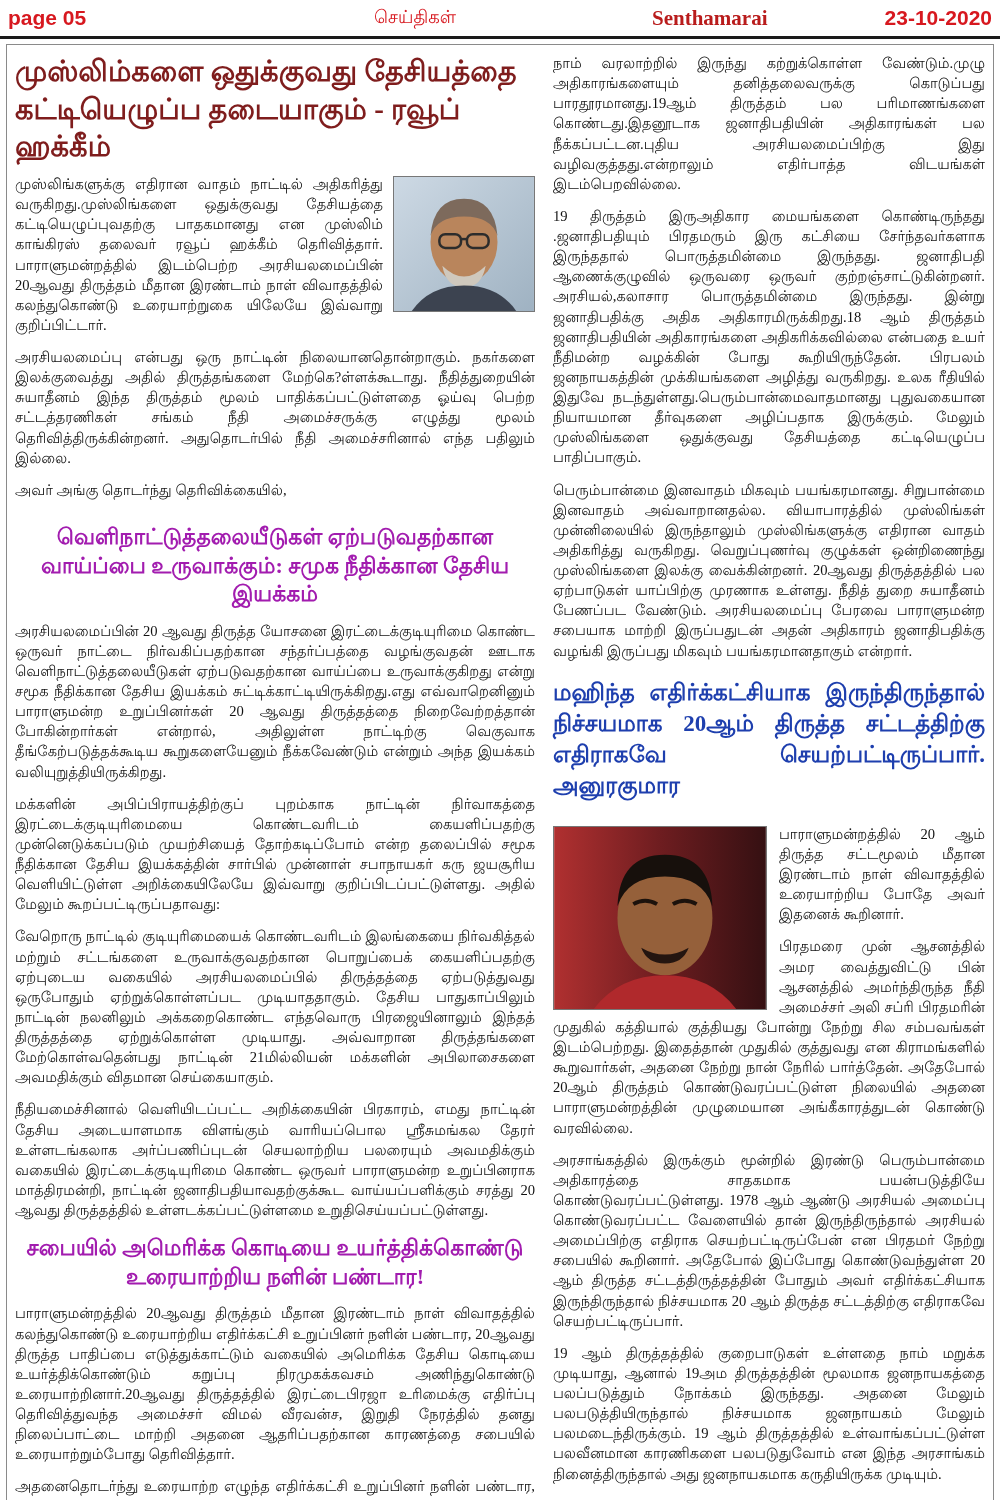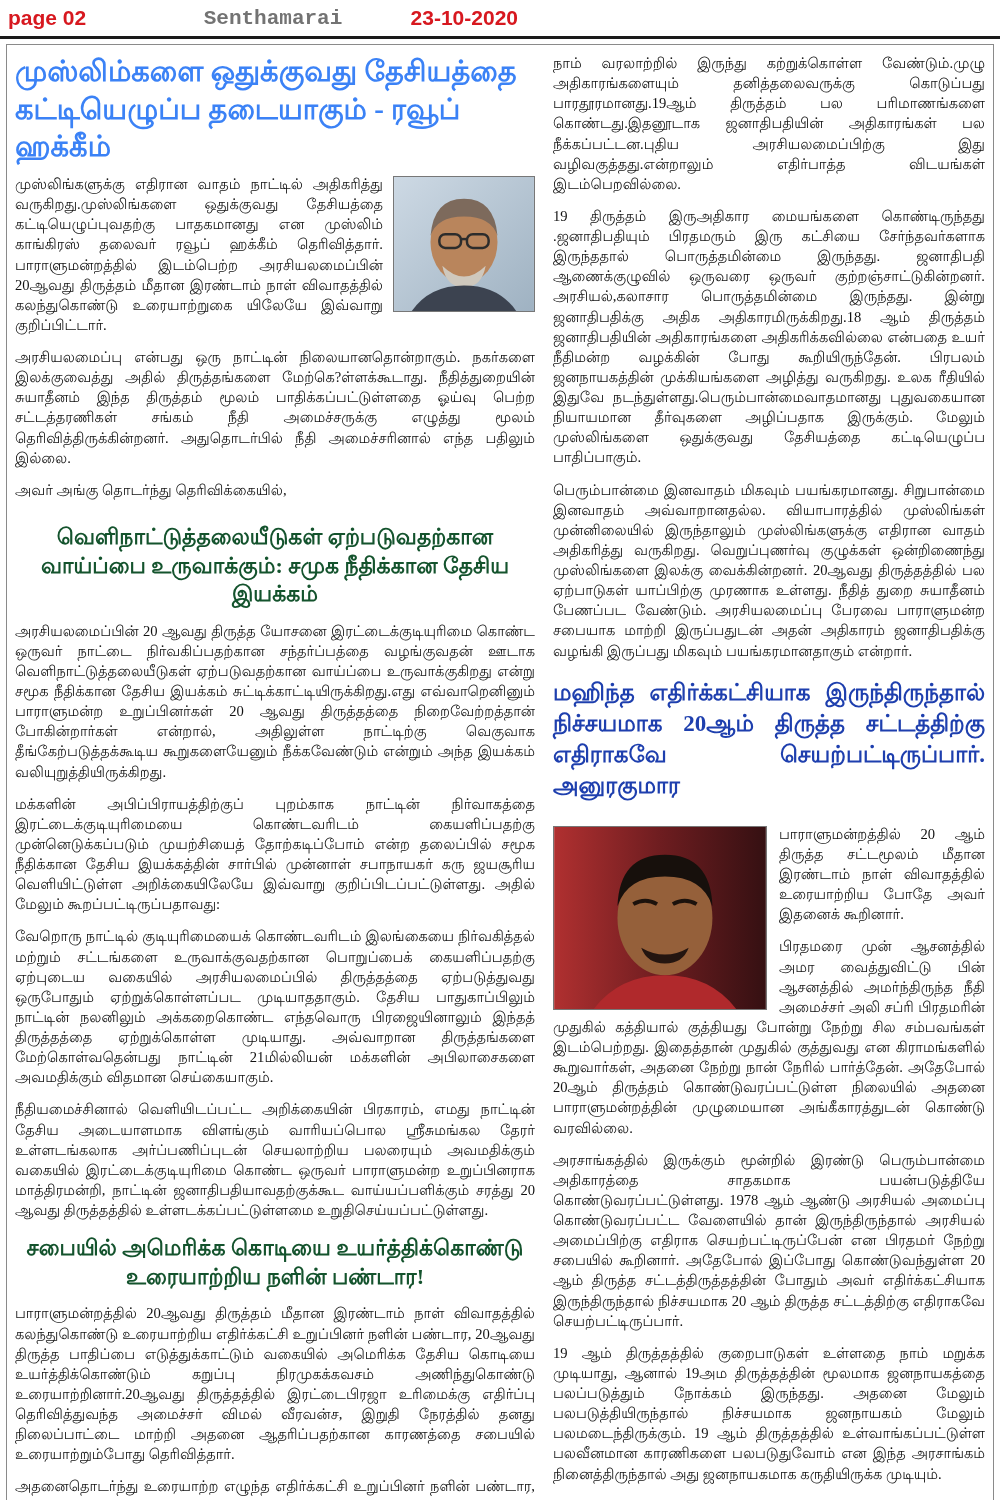--- a/index.html
+++ b/index.html
@@ -7,38 +7,38 @@
     width:1000px;min-height:1500px;box-sizing:border-box;background:#ffffff;
     font-family:"Liberation Serif","DejaVu Serif",serif;color:#111;position:relative;
   }
   
   .masthead{
     display:flex;align-items:center;box-sizing:border-box;
     height:34px;padding:2px 8px 0 8px;
   }
   .masthead .page-no{flex:0 0 170px;font-size:21px;font-weight:bold;color:#d7181f;font-family:"Liberation Sans",sans-serif;}
   .masthead .section{flex:1 1 auto;text-align:center;font-size:18px;color:#d7181f;}
-  .masthead .paper{flex:0 0 190px;text-align:center;font-size:21px;font-weight:bold;color:#737373;font-family:Liberation Mono, monospace;}
+  .masthead .paper{flex:0 0 190px;text-align:left;font-size:21px;font-weight:bold;color:#b91c1c;font-family:Liberation Serif, serif;}
   .masthead .date{flex:0 0 150px;text-align:right;font-size:21px;font-weight:bold;color:#d7181f;font-family:"Liberation Sans",sans-serif;}
   .masthead-rule{border-top:3px solid #1a1a1a;margin:2px 0 0 0;}
   
   .frame{
     margin:5px 6px 6px 6px;border:1px solid #8a8a8a;border-bottom:3px solid #1a1a1a;
     padding:6px 8px 10px 8px;box-sizing:border-box;
   }
   .cols{display:flex;gap:18px;}
   .col-left{flex:0 0 520px;min-width:0;}
   .col-right{flex:1 1 auto;min-width:0;}
   
   .headline-main{
-    color:#3b82f6;font-weight:bold;font-size:29px;line-height:1.3;
+    color:#7f1d1d;font-weight:bold;font-size:29px;line-height:1.3;
     margin:2px 0 8px 0;text-align:left;
   }
   .subhead{
-    color:#14532d;font-weight:bold;font-size:22px;line-height:1.3;
+    color:#a21caf;font-weight:bold;font-size:22px;line-height:1.3;
     text-align:center;margin:14px 4px 10px 4px;
   }
   .subhead-right{
     color:#1e3fae;font-weight:bold;font-size:23px;line-height:1.35;
     text-align:justify;margin:16px 0 23px 0;
   }
   
   .bodytext p{
     font-size:14.6px;line-height:1.38;text-align:justify;
     margin:12px 0 9px 0;
@@ -56,21 +56,22 @@
   }
   .photo-right svg,.photo-left svg{display:block;width:100%;height:100%;}
   .clearfix::after{content:"";display:block;clear:both;}
 </style>
 </head>
 <body>
 
 <div class="page">
 
   <div class="masthead">
-    <span class="page-no">page 02</span>
+    <span class="page-no">page 05</span>
+    <span class="section">செய்திகள்</span>
     <span class="paper">Senthamarai</span>
     <span class="date">23-10-2020</span>
   </div>
   <div class="masthead-rule"></div>
 
   <div class="frame">
     <div class="cols">
 
       <div class="col-left">
 

